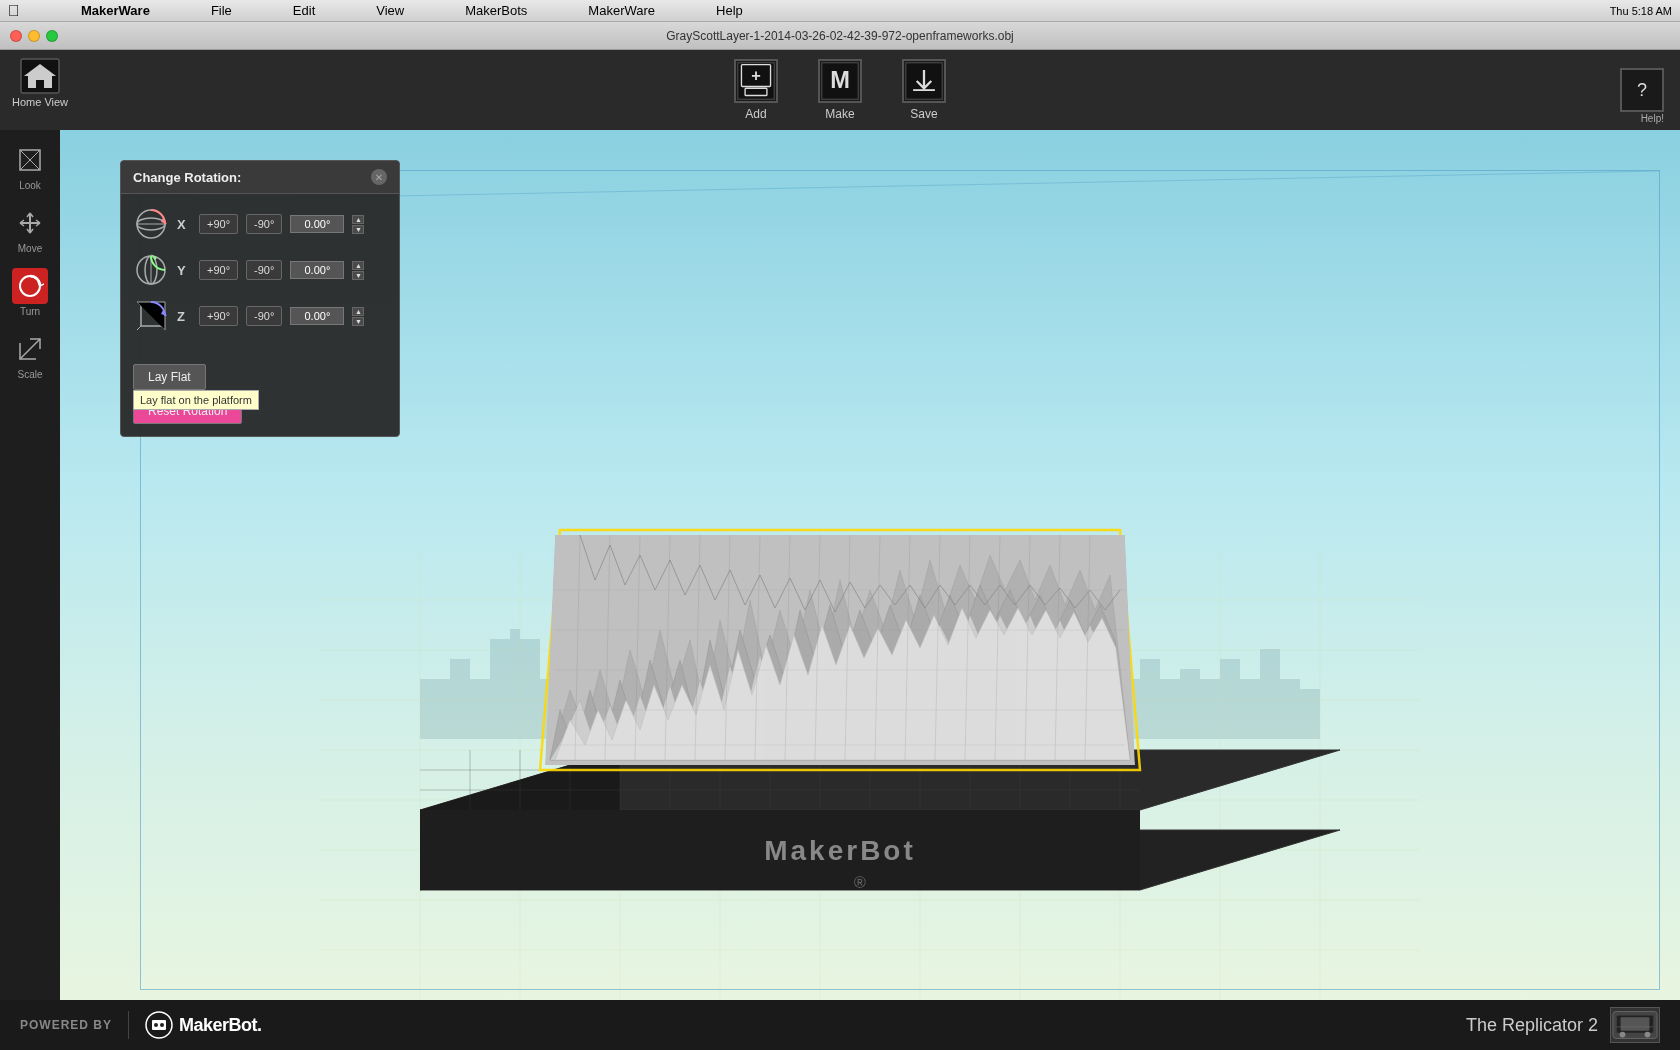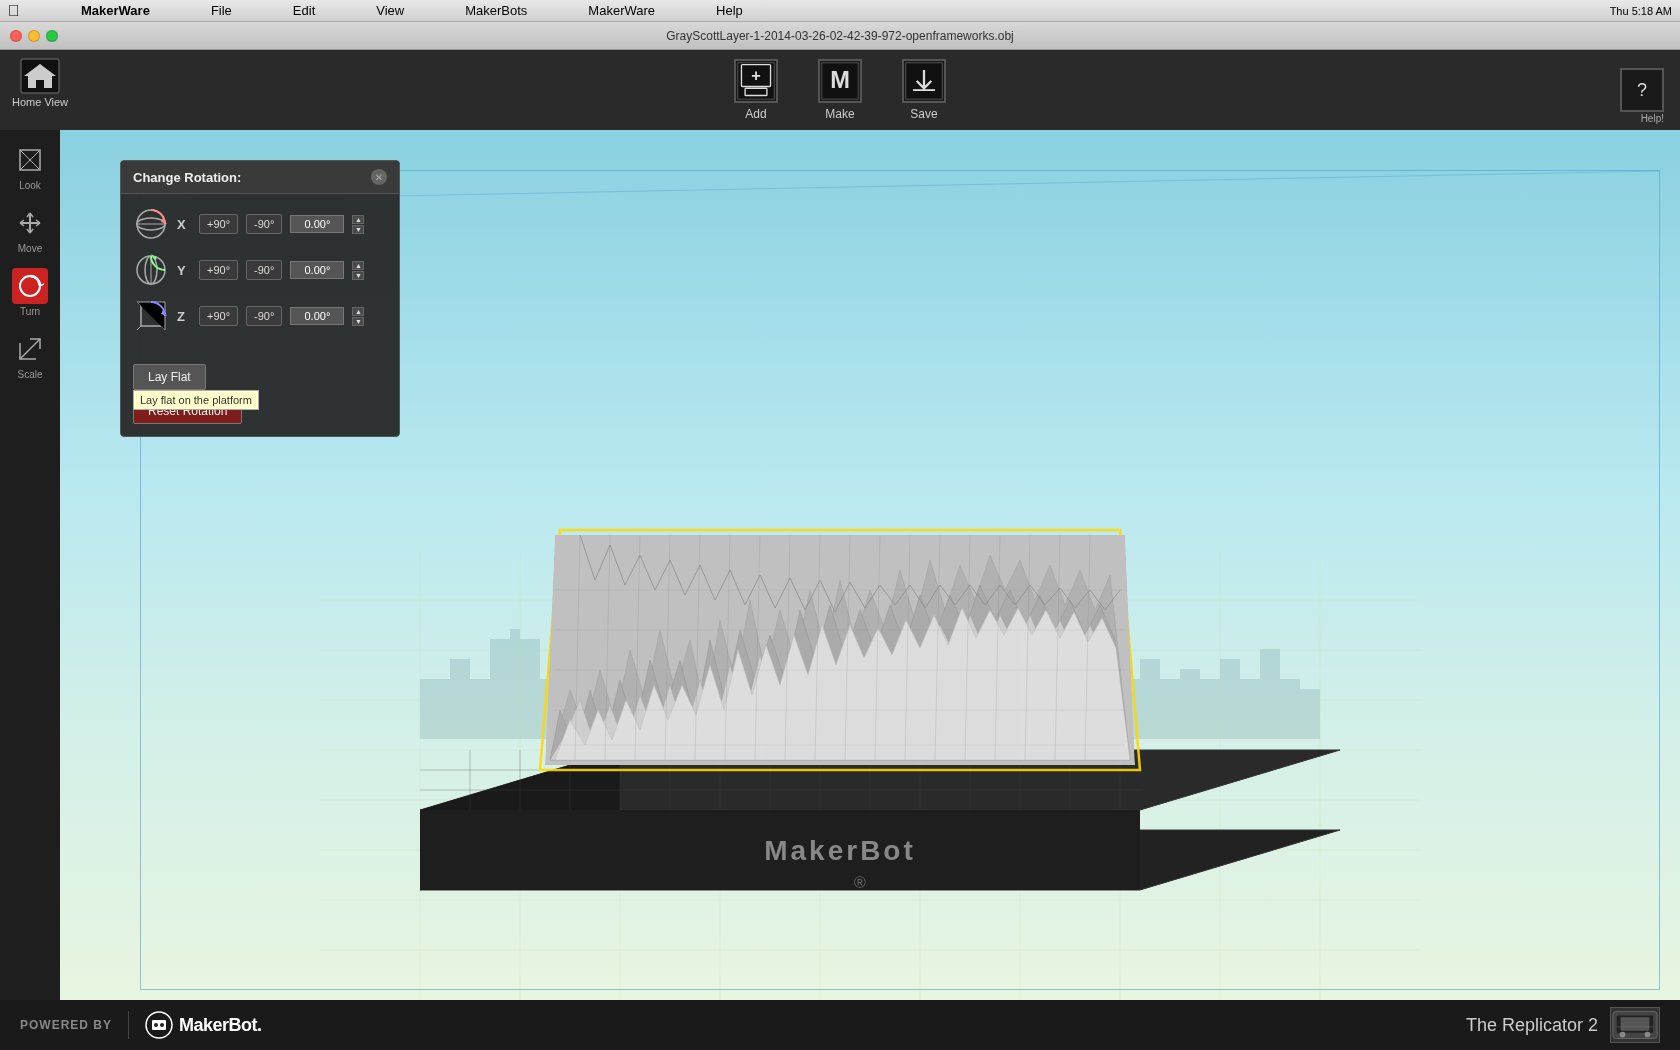--- a/index.html
+++ b/index.html
@@ -327,21 +327,21 @@
       background: #ffffcc;
       border: 1px solid #aaa;
       color: #333;
       font-size: 11px;
       padding: 3px 6px;
       white-space: nowrap;
       z-index: 60;
       pointer-events: none;
     }
     .reset-rotation-btn {
-      background: #7f1d1d;
+      background: #ec4899;
       border: 1px solid #777;
       color: #eee;
       font-size: 12px;
       padding: 5px 14px;
       cursor: pointer;
       border-radius: 2px;
     }
 
     
     #bottom-bar {

